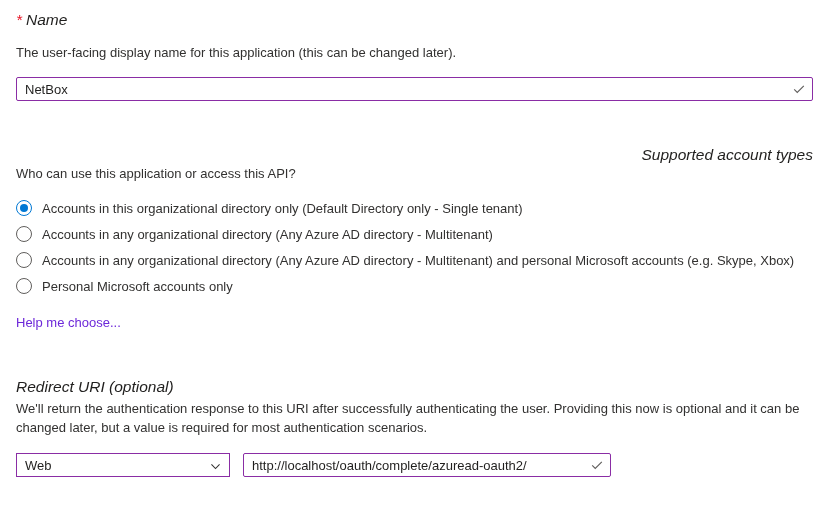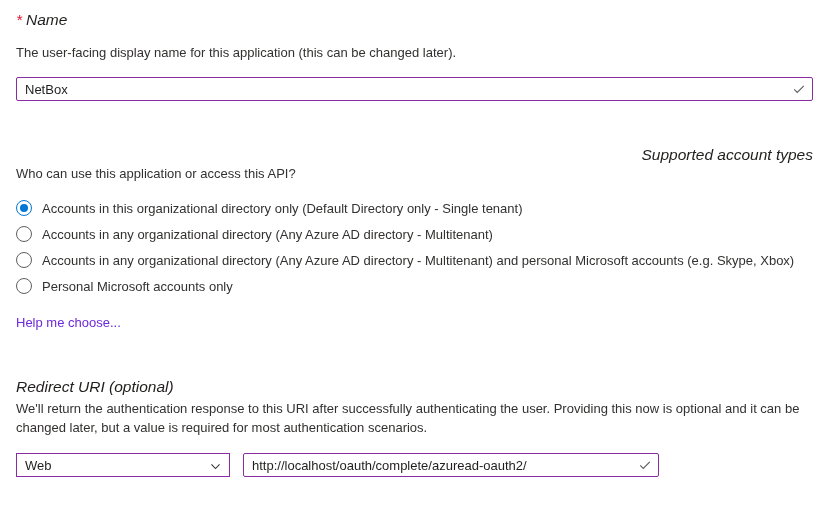--- a/index.html
+++ b/index.html
@@ -107,21 +107,21 @@
     font-size: 13px;
     color: #201f1e;
     cursor: pointer;
   }
   .chevron-icon {
     position: absolute;
     right: 7px; top: 6px;
     width: 13px; height: 13px;
     pointer-events: none;
   }
-  .uri-input-wrap { width: 416px; }
+  .uri-input-wrap { width: 368px; }
 </style>
 </head>
 <body>
 
 
 
 
 <div class="section-title">
   <span class="required-marker">*</span><span>Name</span>
 </div>

